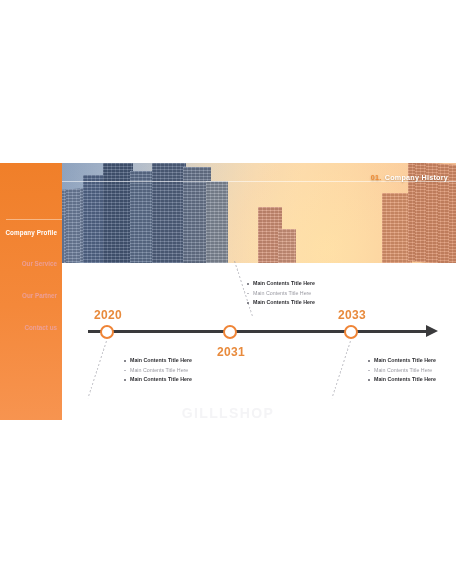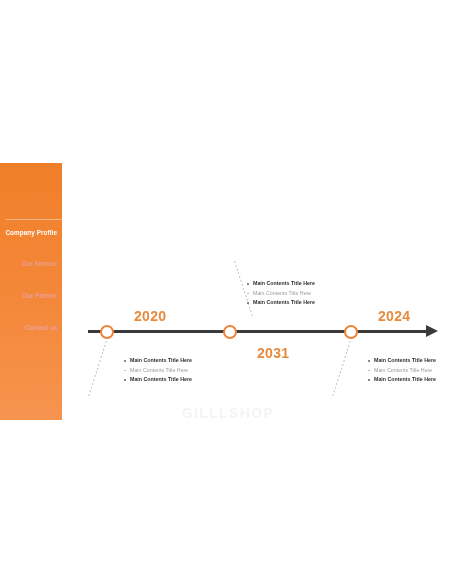--- a/index.html
+++ b/index.html
@@ -157,26 +157,25 @@
     top: 61.5px;
     width: 14px;
     height: 14px;
     border-radius: 50%;
     background: #ffffff;
     border: 2.2px solid #ef8436;
     box-sizing: border-box;
   }
   .year {
     position: absolute;
-    font-size: 14px;
+    font-size: 12px;
     font-weight: bold;
     color: #e88a3c;
     letter-spacing: 0.3px;
     white-space: nowrap;
-    margin-left: 40px;
   }
   .connector {
     position: absolute;
     width: 1px;
     background: repeating-linear-gradient(to bottom, rgba(150,150,160,0.55) 0 2px, rgba(255,255,255,0) 2px 4px);
     transform-origin: top center;
   }
   .bullets {
     position: absolute;
     white-space: nowrap;
@@ -217,20 +216,45 @@
     font-weight: bold;
     letter-spacing: 1.4px;
     color: #f4f4f6;
   }
 </style>
 </head>
 <body>
 
 <div id="slide">
 
+  <div id="hero">
+    <div id="hero-sky"></div>
+
+    <div class="bld glass" style="left:60px;width:26px;height:74px;background-color:#6d7f9e;transform:skewY(-4deg);"></div>
+    <div class="bld glass" style="left:83px;width:22px;height:88px;background-color:#4f6荒;background-color:#4f648a;"></div>
+    <div class="bld glass" style="left:103px;width:30px;height:100px;background-color:#3e5273;"></div>
+    <div class="bld glass" style="left:130px;width:26px;height:92px;background-color:#596d8d;"></div>
+    <div class="bld glass" style="left:152px;width:34px;height:100px;background-color:#4a5c7d;"></div>
+    <div class="bld glass" style="left:183px;width:28px;height:96px;background-color:#61718c;"></div>
+    <div class="bld glass" style="left:206px;width:22px;height:82px;background-color:#7a8699;"></div>
+    <div class="bld" style="left:0px;width:64px;height:46px;background:#5a6a86;"></div>
+
+    <div class="bld glass" style="left:258px;width:24px;height:56px;background-color:#d08a72;"></div>
+    <div class="bld glass" style="left:278px;width:18px;height:34px;background-color:#cf8f79;"></div>
+    <div class="bld glass" style="left:382px;width:30px;height:70px;background-color:#d98b66;"></div>
+    <div class="bld glass" style="left:408px;width:48px;height:100px;background-color:#cf7f5e;transform:skewY(5deg);"></div>
+
+    <div id="hero-haze"></div>
+    <div id="hero-scan"></div>
+
+    <div id="hero-title">
+      <span class="num">01.</span>
+      <span>Company History</span>
+    </div>
+  </div>
 
   <nav id="sidebar">
     <div class="nav-rule" style="top:56px;"></div>
 
     <div class="nav-item active" style="top:67px;">
       <span>Company Profile</span>
     </div>
     <div class="nav-item dim" style="top:98px;">
       <span>Our Service</span>
     </div>
@@ -260,21 +284,21 @@
     <div class="node" style="left:161px;"></div>
     <div class="year" style="left:155px;top:82px;">2031</div>
     <div class="bullets" style="left:185px;top:18px;">
       <div class="bullet">Main Contents Title Here</div>
       <div class="bullet muted">Main Contents Title Here</div>
       <div class="bullet">Main Contents Title Here</div>
     </div>
 
     <div class="connector" style="left:288px;top:78px;height:60px;transform:rotate(18deg);"></div>
     <div class="node" style="left:282px;"></div>
-    <div class="year" style="left:276px;top:45px;">2024</div>
+    <div class="year" style="left:276px;top:45px;">2033</div>
     <div class="bullets" style="left:306px;top:95px;">
       <div class="bullet">Main Contents Title Here</div>
       <div class="bullet muted">Main Contents Title Here</div>
       <div class="bullet">Main Contents Title Here</div>
     </div>
   </div>
 
   <div id="watermark">GILLLSHOP</div>
 
 </div>

